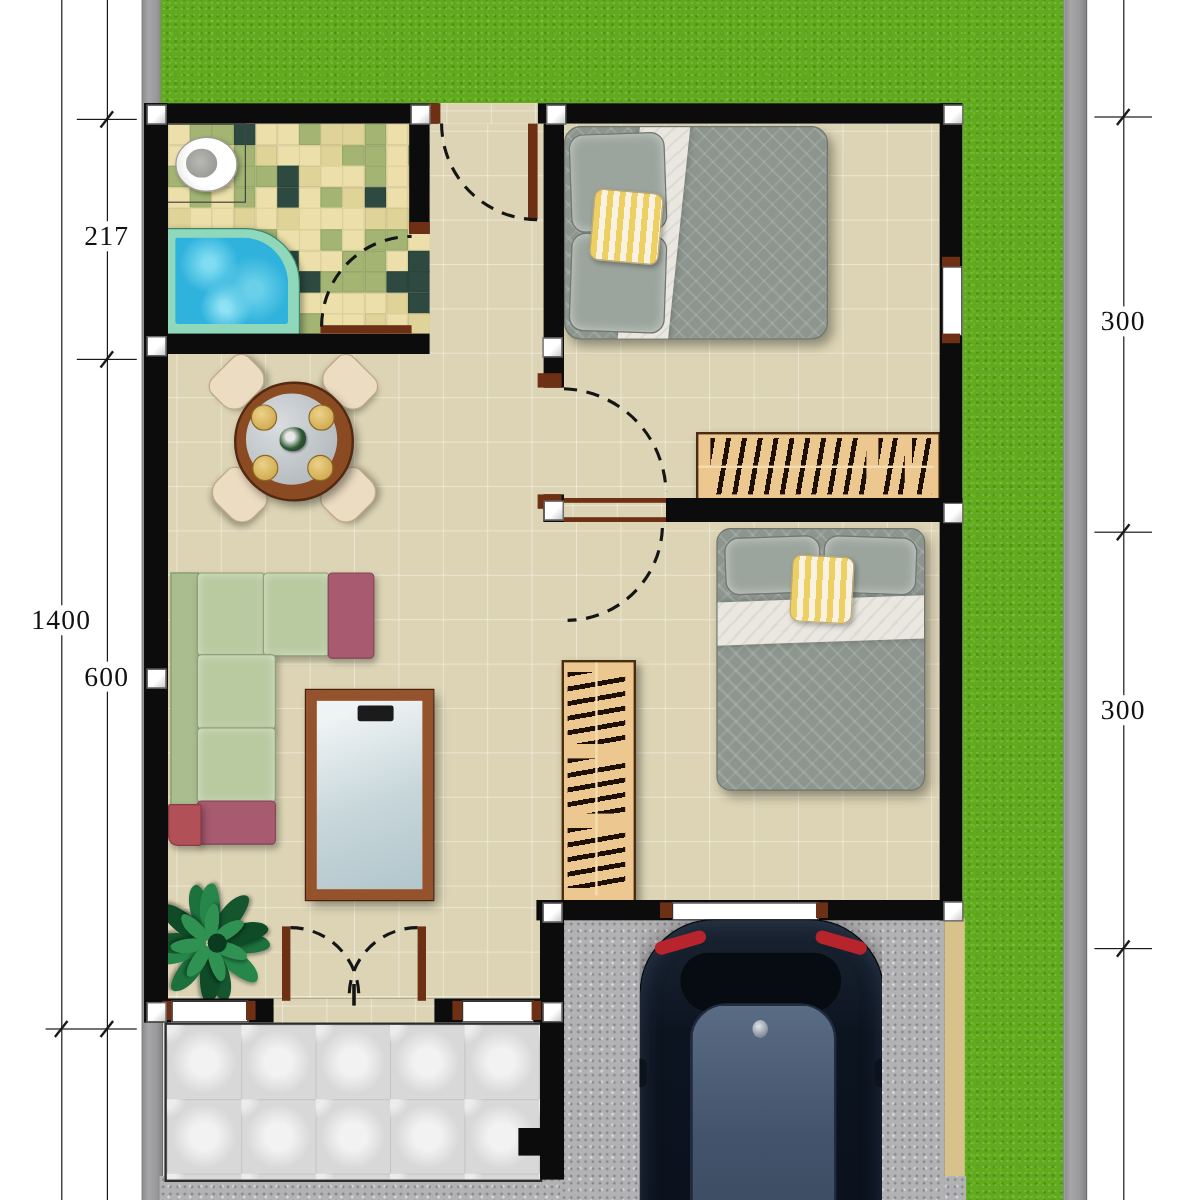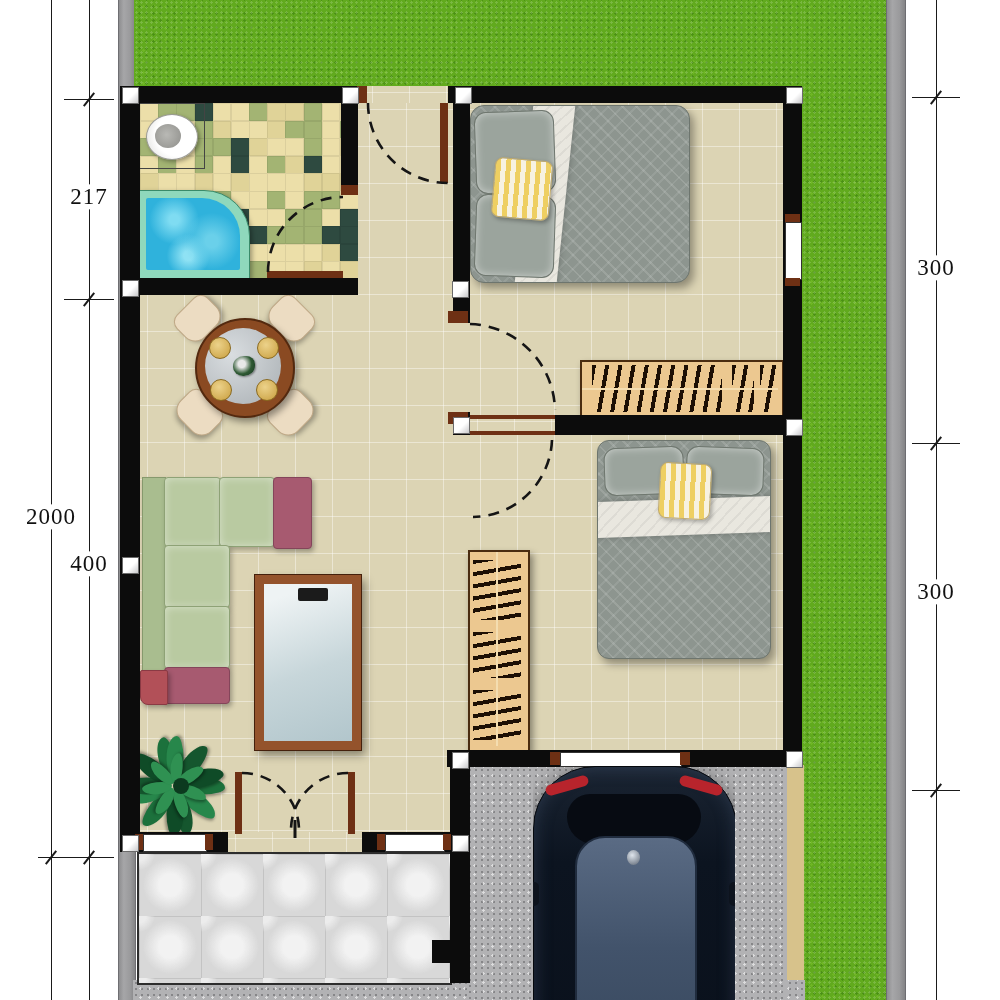--- a/index.html
+++ b/index.html
@@ -373,19 +373,19 @@
   <div class="a dim-line" style="left:912px;top:790px;width:48px;height:1px;"></div>
 
   <div class="a slash" style="left:88px;top:91px;"></div>
   <div class="a slash" style="left:88px;top:291px;"></div>
   <div class="a slash" style="left:88px;top:849px;"></div>
   <div class="a slash" style="left:50px;top:849px;"></div>
   <div class="a slash" style="left:935px;top:89px;"></div>
   <div class="a slash" style="left:935px;top:435px;"></div>
   <div class="a slash" style="left:935px;top:782px;"></div>
 
-  <div class="a dim-label" style="left:51px;top:517px;">2000</div>
+  <div class="a dim-label" style="left:51px;top:517px;">1400</div>
   <div class="a dim-label" style="left:89px;top:197px;">217</div>
-  <div class="a dim-label" style="left:89px;top:564px;">400</div>
+  <div class="a dim-label" style="left:89px;top:564px;">600</div>
   <div class="a dim-label" style="left:936px;top:268px;">300</div>
   <div class="a dim-label" style="left:936px;top:592px;">300</div>
 
 </div>
 
 </body></html>

